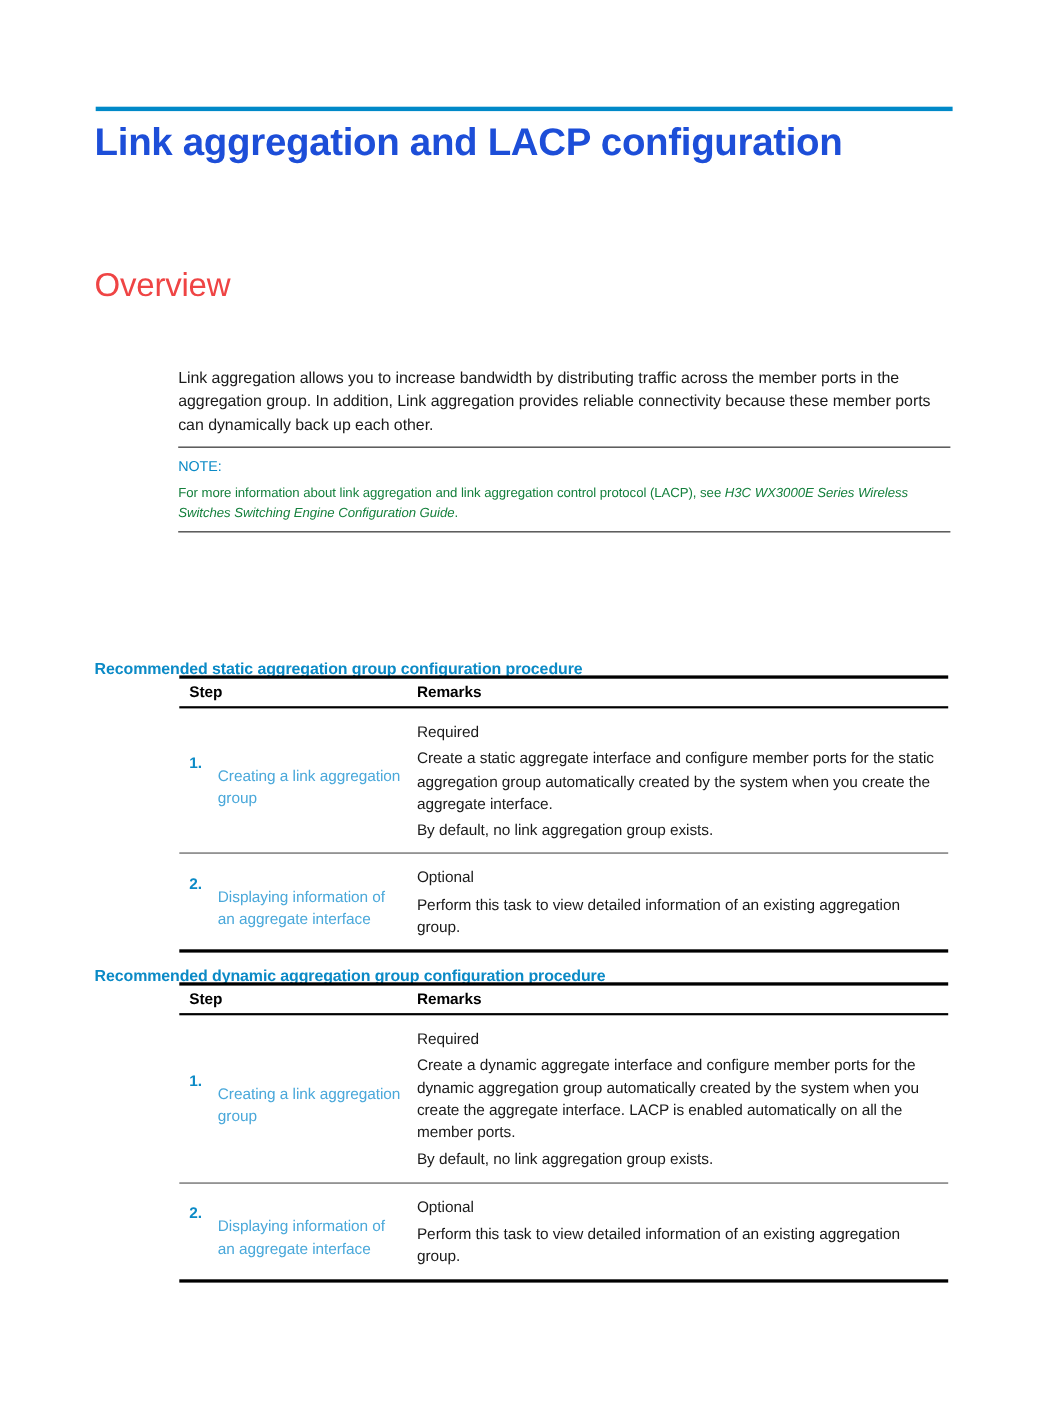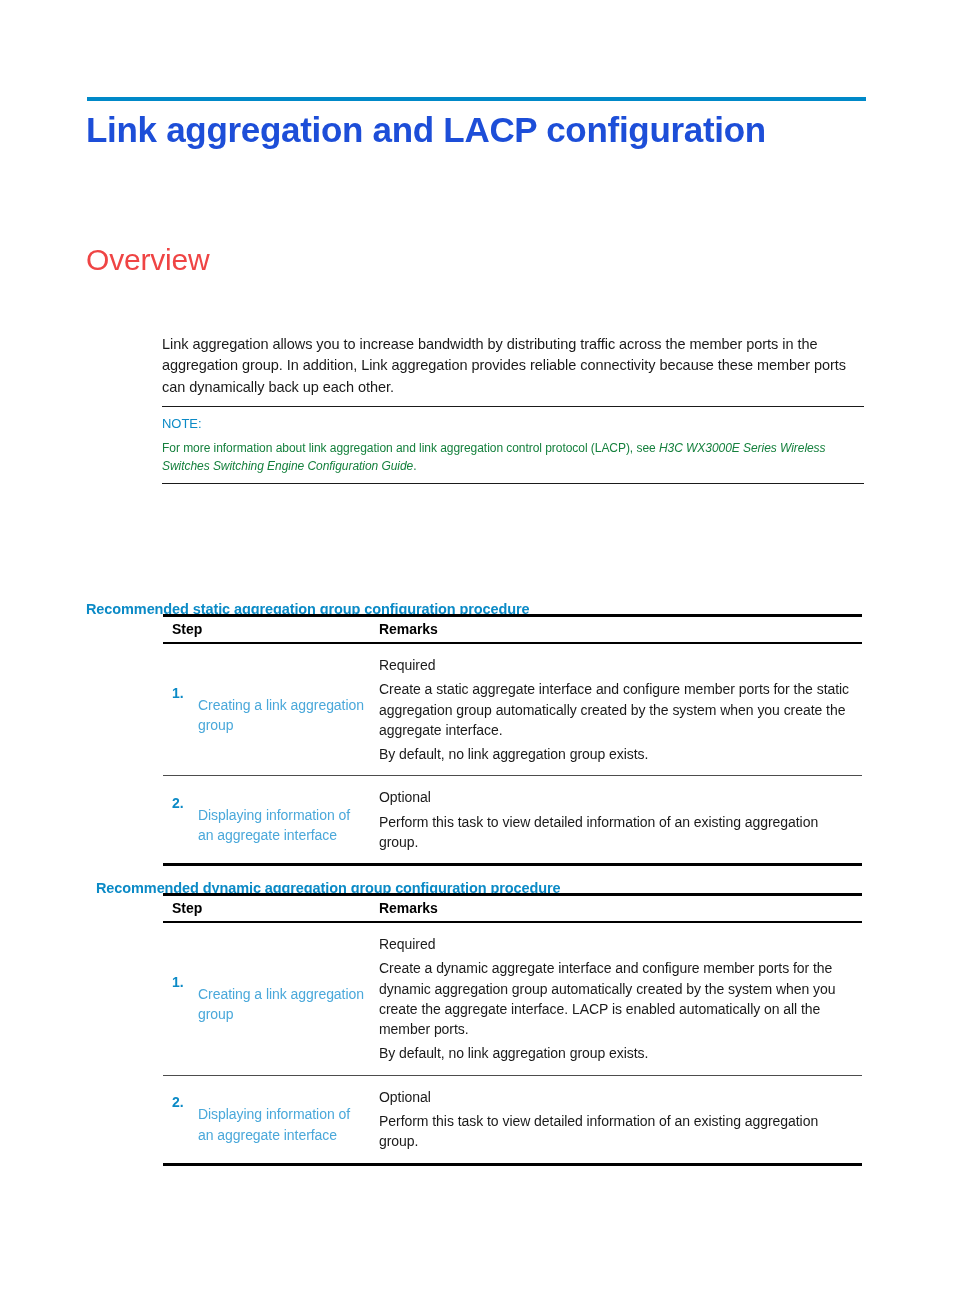--- a/index.html
+++ b/index.html
@@ -60,21 +60,21 @@
   
   .h3 {
     position: absolute;
     left: 86px;
     font-size: 14.5px;
     font-weight: bold;
     color: #0b8ac6;
     letter-spacing: -0.1px;
   }
   .h3.static  { top: 586px; }
-  .h3.dynamic { top: 865px; margin-left: 10px; }
+  .h3.dynamic { top: 865px; }
 
   
   .body-col {
     position: absolute;
     left: 162px;
     width: 702px;
   }
   p.para {
     margin: 0;
     font-size: 14.5px;

